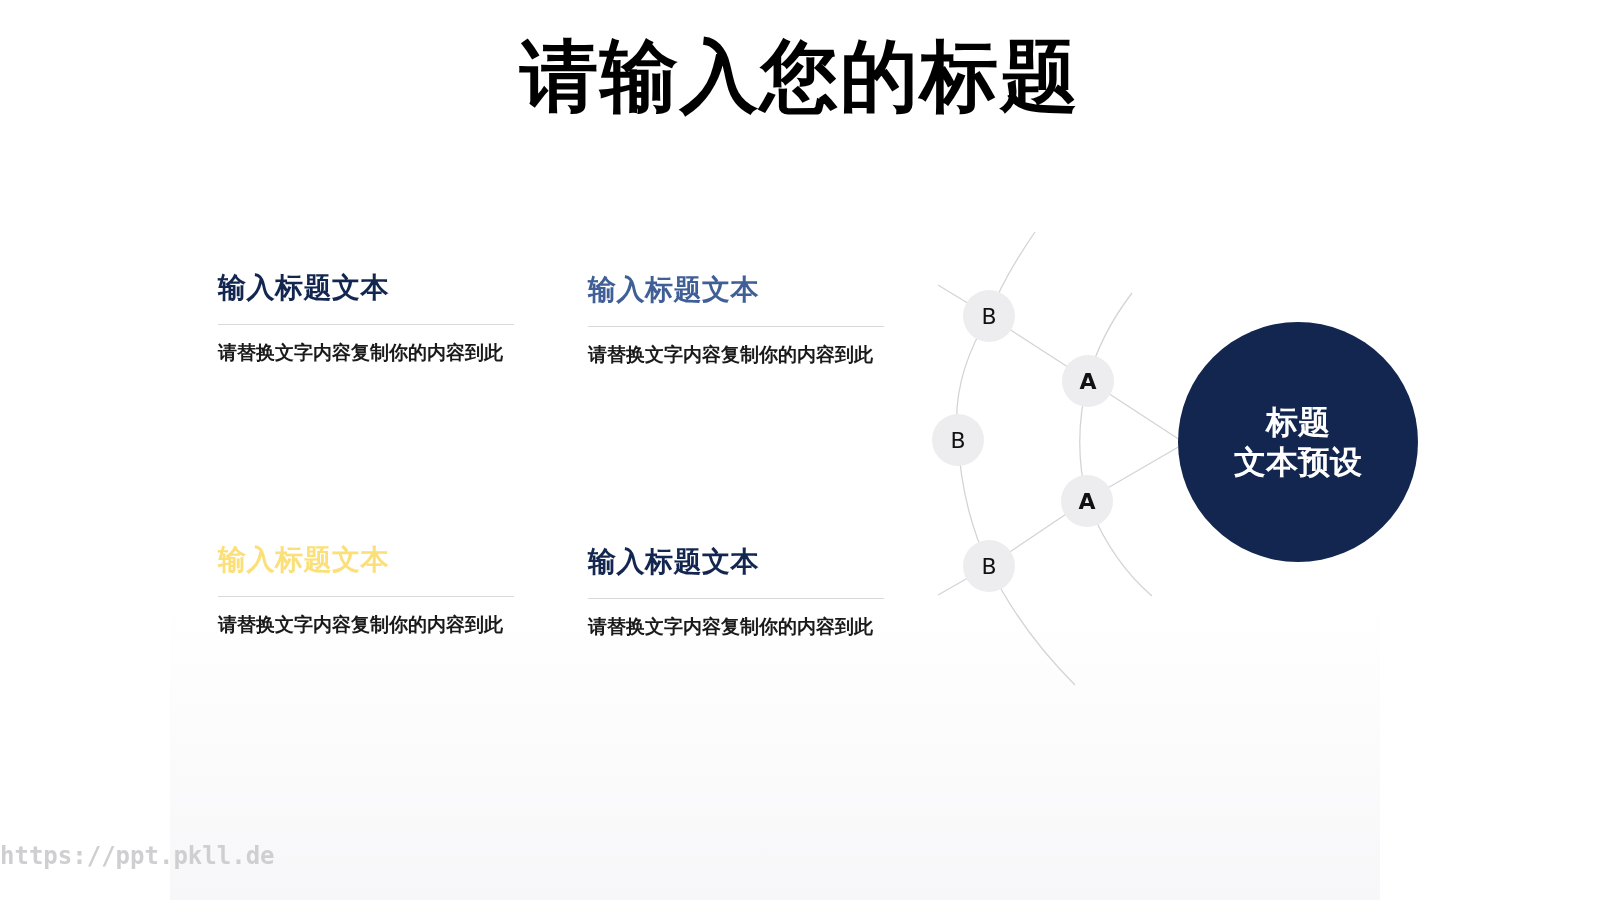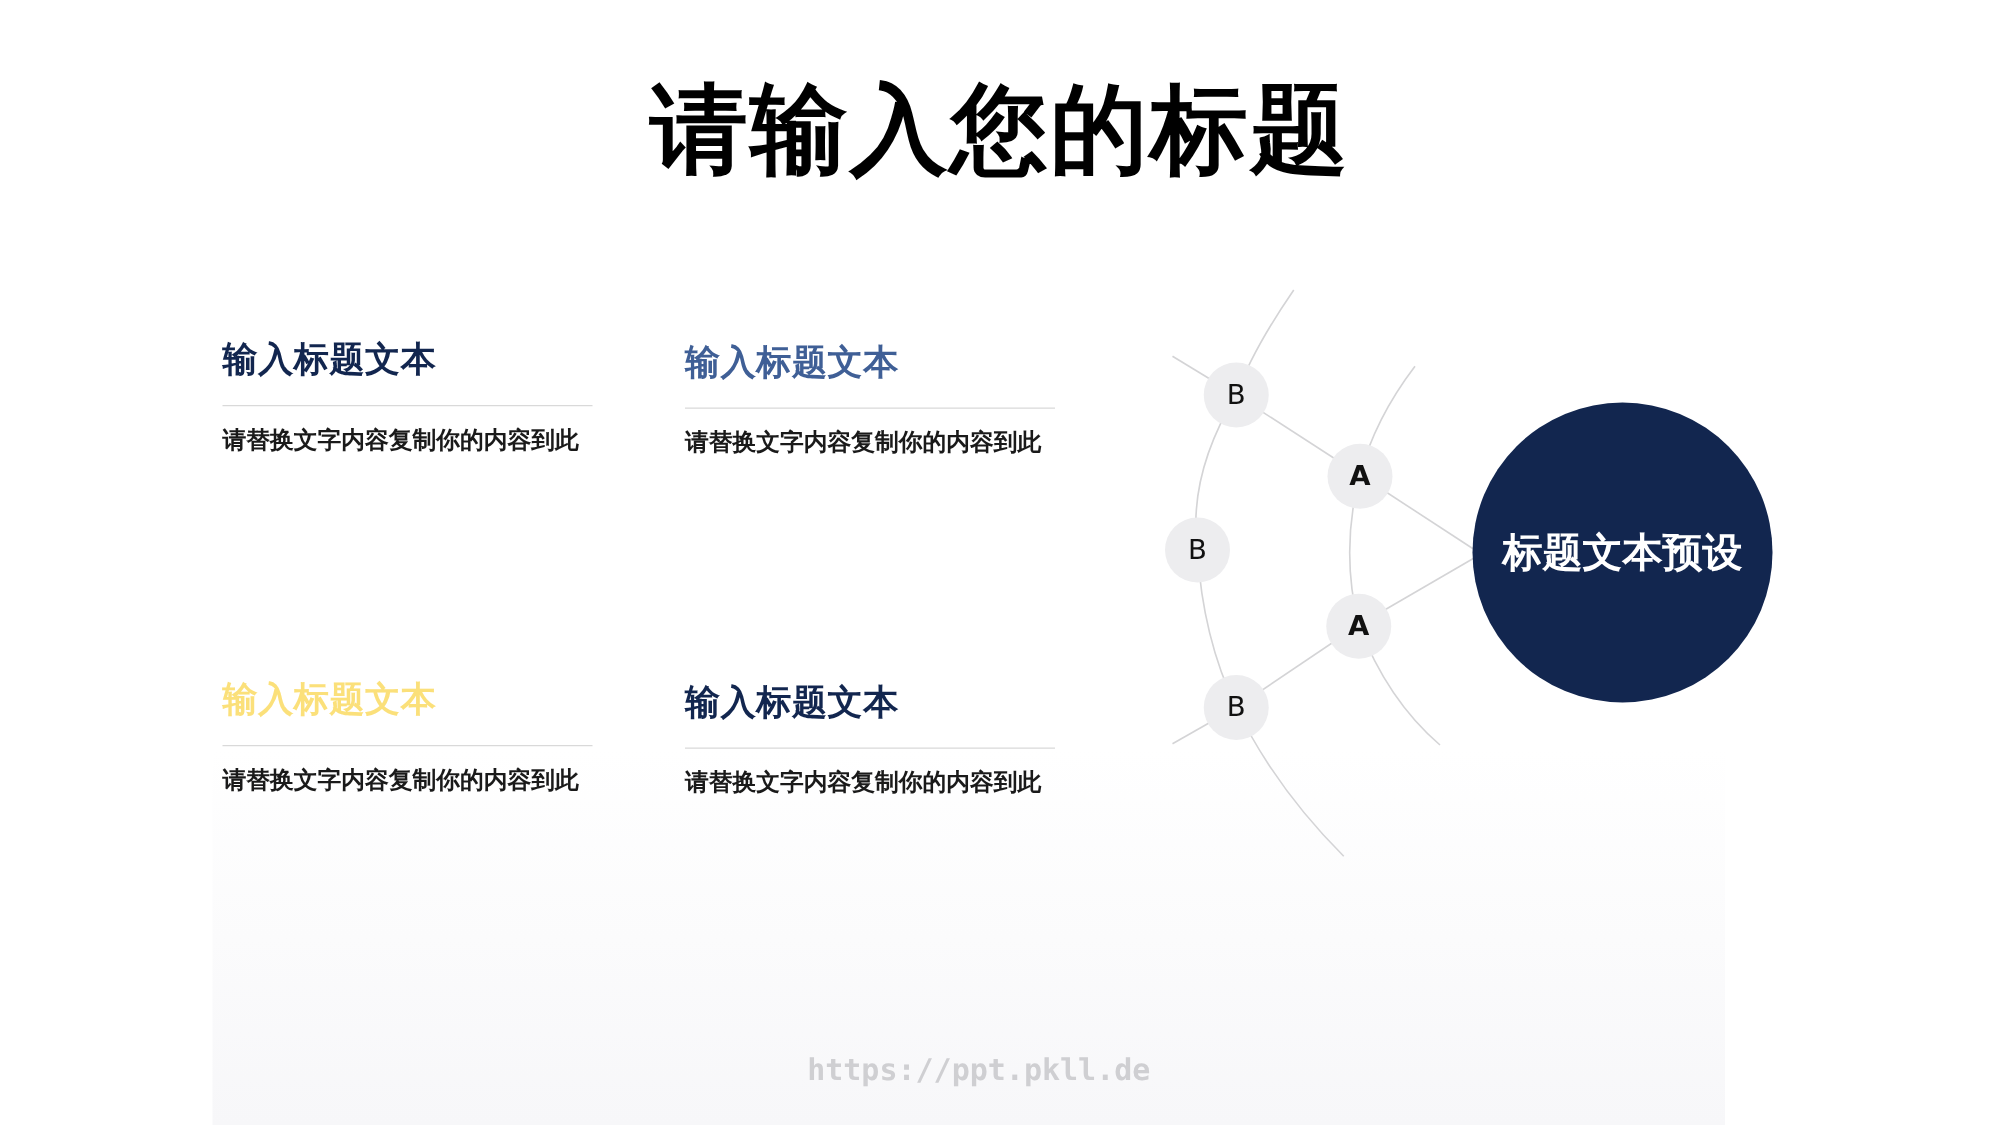--- a/index.html
+++ b/index.html
@@ -9,23 +9,22 @@
       font-family: "DejaVu Sans", "Liberation Sans", sans-serif;
     }
     .bg-fade {
       position: absolute; left: 170px; top: 600px; width: 1210px; height: 300px;
       background: linear-gradient(to bottom, rgba(248,248,250,0) 0%, rgba(247,247,249,1) 100%);
     }
     .page-title {
       position: absolute; left: 0; top: 28px; width: 1600px; text-align: center;
       font-size: 78px; font-weight: 900; color: #000; letter-spacing: 2px;
       line-height: 96px;
-      margin-top: 28px;
     }
-    .card { position: absolute; width: 300px; }
+    .card { position: absolute; width: 300px; margin-left: 40px; }
     .card .heading {
       font-size: 28px; font-weight: 700; line-height: 36px; letter-spacing: 0.5px;
     }
     .card .divider {
       margin-top: 18px; height: 1px; width: 296px; background: #d9d9d9;
     }
     .card .body {
       margin-top: 14px; font-size: 19px; color: #1a1a1a; line-height: 26px;
       white-space: nowrap;
       font-weight: bold;
@@ -33,25 +32,25 @@
     .diagram { position: absolute; left: 0; top: 0; width: 1600px; height: 900px; pointer-events: none; }
     .node {
       position: absolute; width: 52px; height: 52px; border-radius: 50%;
       background: #ededef; display: flex; align-items: center; justify-content: center;
       font-size: 22px; color: #111; pointer-events: auto;
     }
     .node.bold { font-weight: 700; }
     .hub {
       position: absolute; left: 1178px; top: 322px; width: 240px; height: 240px;
       border-radius: 50%; background: #12264f;
-      display: flex; flex-direction: row; align-items: center; justify-content: center;
+      display: flex; flex-direction: column; align-items: center; justify-content: center;
       color: #fff; font-weight: 700; font-size: 32px; line-height: 40px; text-align: center;
     }
     .watermark {
-      position: absolute; left: 0; top: 842px; width: 1566px; text-align: center;
+      position: absolute; left: 0; top: 842px; width: 1566px; text-align: left;
       font-family: "DejaVu Sans Mono", "Liberation Mono", monospace;
       font-size: 24px; color: #cfcfd2; font-weight: 700;
     }
   </style>
 </head>
 <body>
 
 <div class="bg-fade"></div>
 
 <div class="page-title">请输入您的标题</div>

